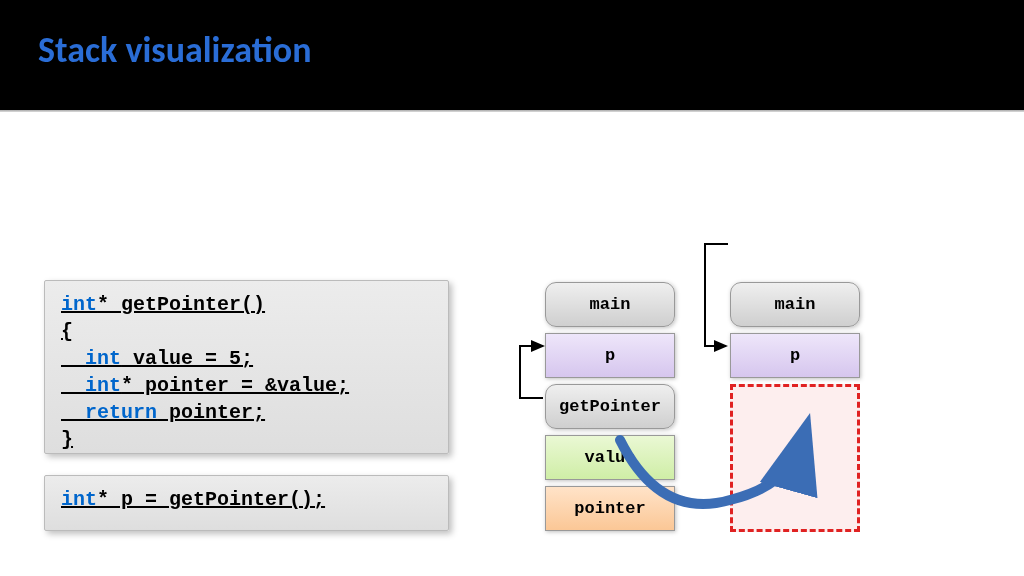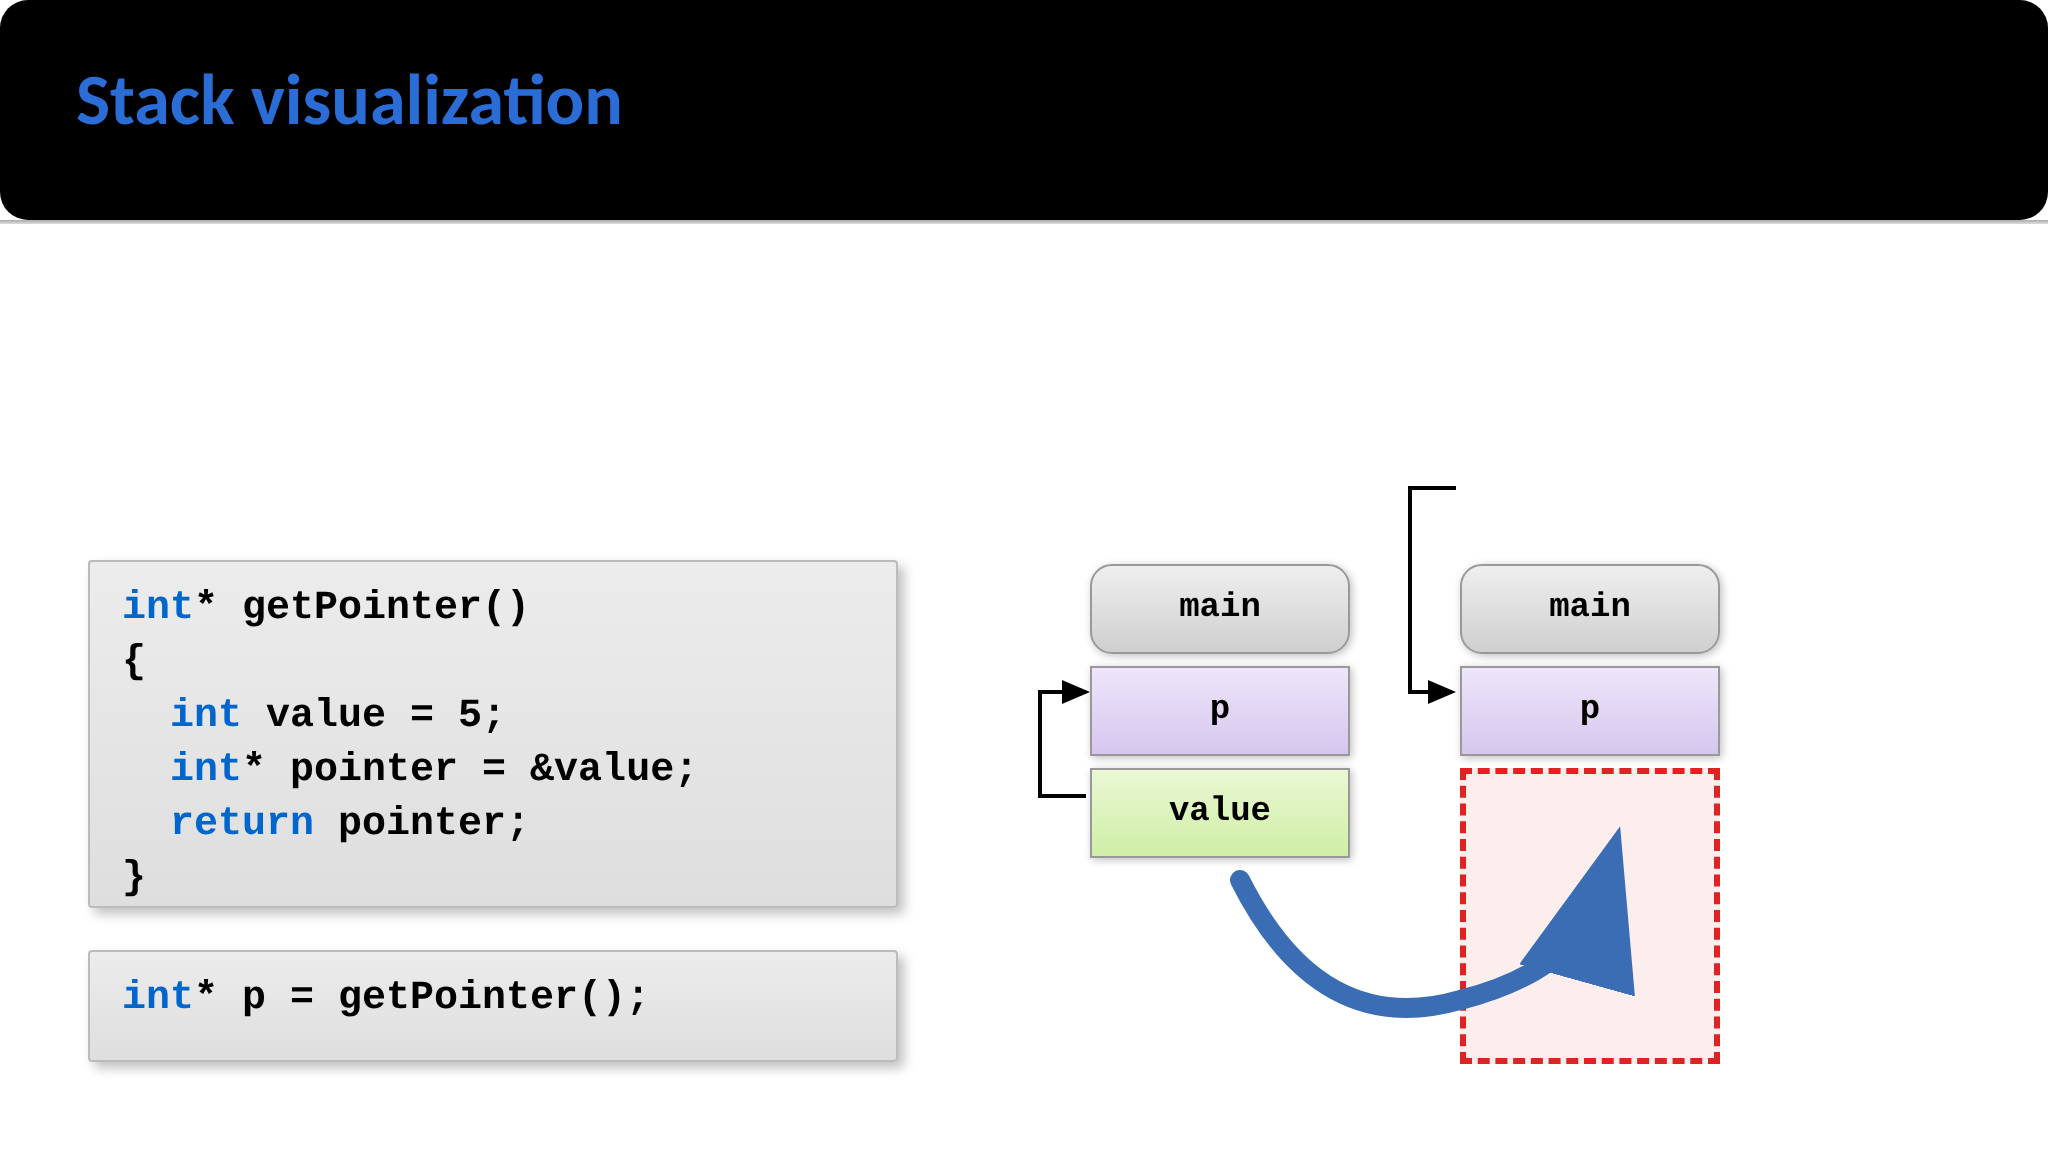--- a/index.html
+++ b/index.html
@@ -8,21 +8,20 @@
     height: 576px;
     background: #ffffff;
     font-family: Calibri, Arial, sans-serif;
     position: relative;
     overflow: hidden;
   }
   .header {
     background: #000000;
     height: 110px;
     padding: 28px 0 16px 38px;
-    border-radius: 14px;
   }
   .title {
     color: #2a6dd6;
     font-size: 36px;
     font-weight: 600;
   }
   .divider {
     height: 2px;
     background: linear-gradient(to bottom, #aaa 0%, #ddd 100%);
   }
@@ -35,20 +34,21 @@
     background: linear-gradient(to bottom, #ececec 0%, #dedede 100%);
     border: 1px solid #bbb;
     border-radius: 2px;
     box-shadow: 3px 3px 6px rgba(0,0,0,0.25);
     padding: 10px 16px;
     font-family: "Courier New", monospace;
     font-size: 20px;
     font-weight: bold;
     line-height: 1.35;
     white-space: pre;
+    text-decoration: underline;
   }
   .code-box-1 { left: 44px; top: 168px; width: 405px; height: 174px; }
   .code-box-2 { left: 44px; top: 363px; width: 405px; height: 56px; }
   .kw { color: #0066cc; }
   .stack-col {
     position: absolute;
     width: 130px;
   }
   .stack-1 { left: 545px; top: 170px; }
   .stack-2 { left: 730px; top: 170px; }
@@ -101,21 +101,23 @@
   <span class="kw">int</span><span> value = 5;</span>
   <span class="kw">int</span><span>* pointer = &amp;value;</span>
   <span class="kw">return</span><span> pointer;</span>
 <span>}</span></div>
 
   <div class="code-box code-box-2"><span class="kw">int</span><span>* p = getPointer();</span></div>
 
   <div class="stack-col stack-1">
     <div class="cell c-gray">main</div>
     <div class="cell c-purple">p</div>
+    <div class="cell c-gray">getPointer</div>
     <div class="cell c-green">value</div>
+    <div class="cell c-orange">pointer</div>
   </div>
 
   <div class="stack-col stack-2">
     <div class="cell c-gray">main</div>
     <div class="cell c-purple">p</div>
   </div>
 
   <div class="dashed-box"></div>
 
 </div>

